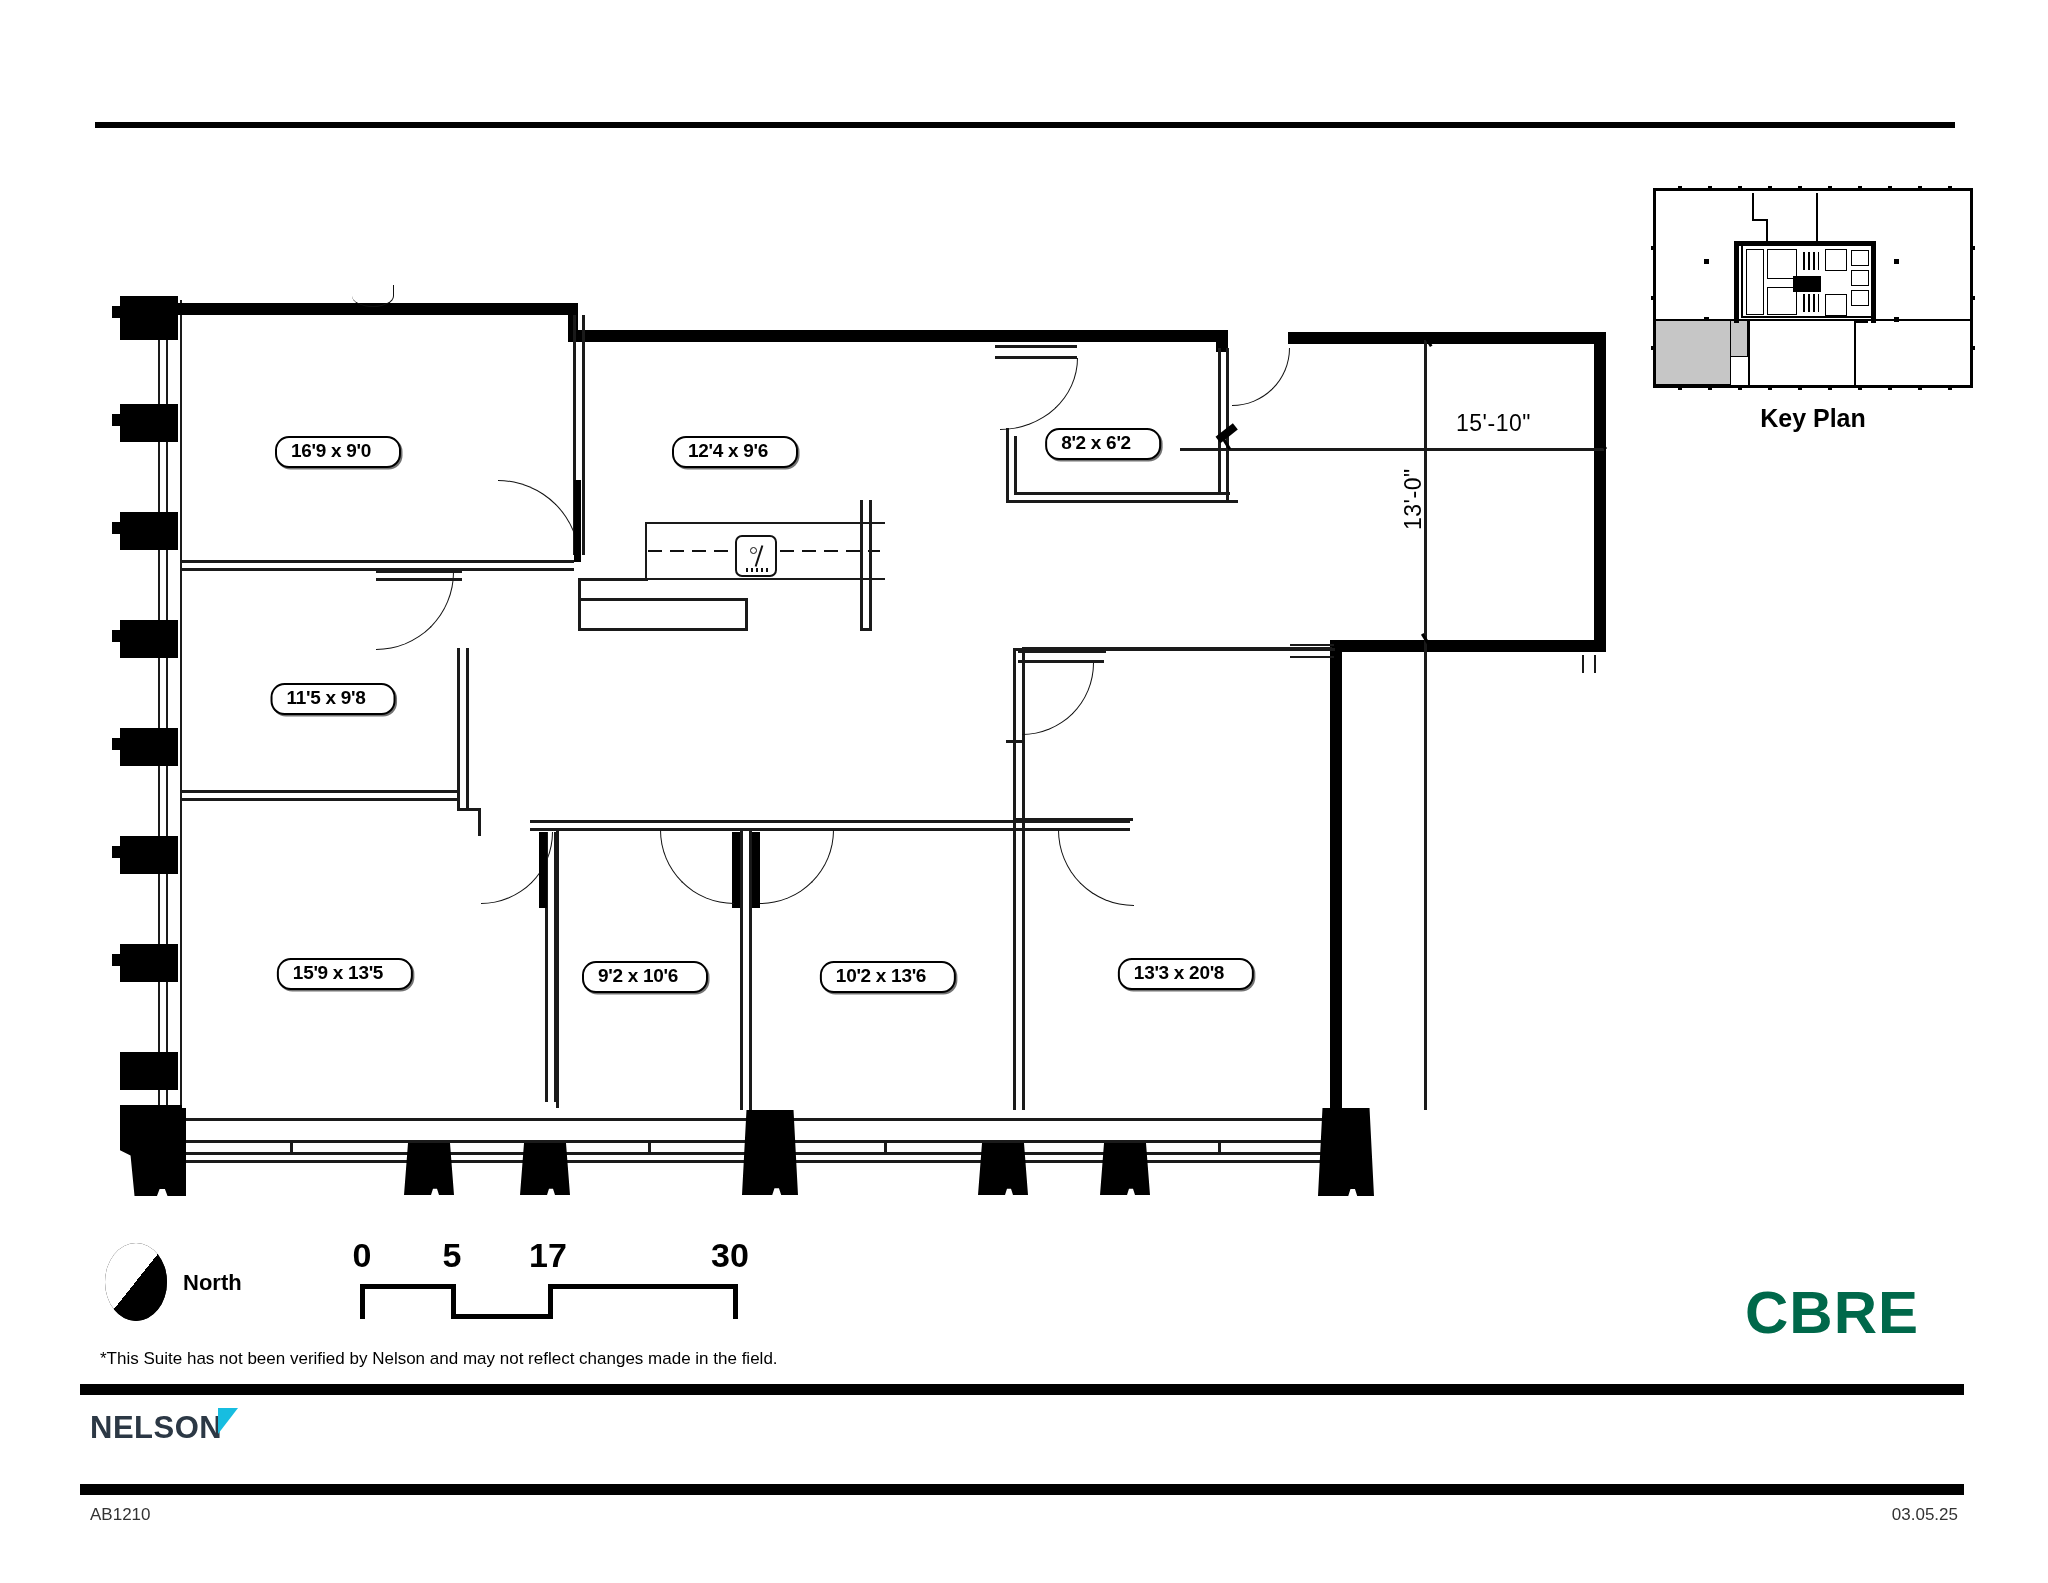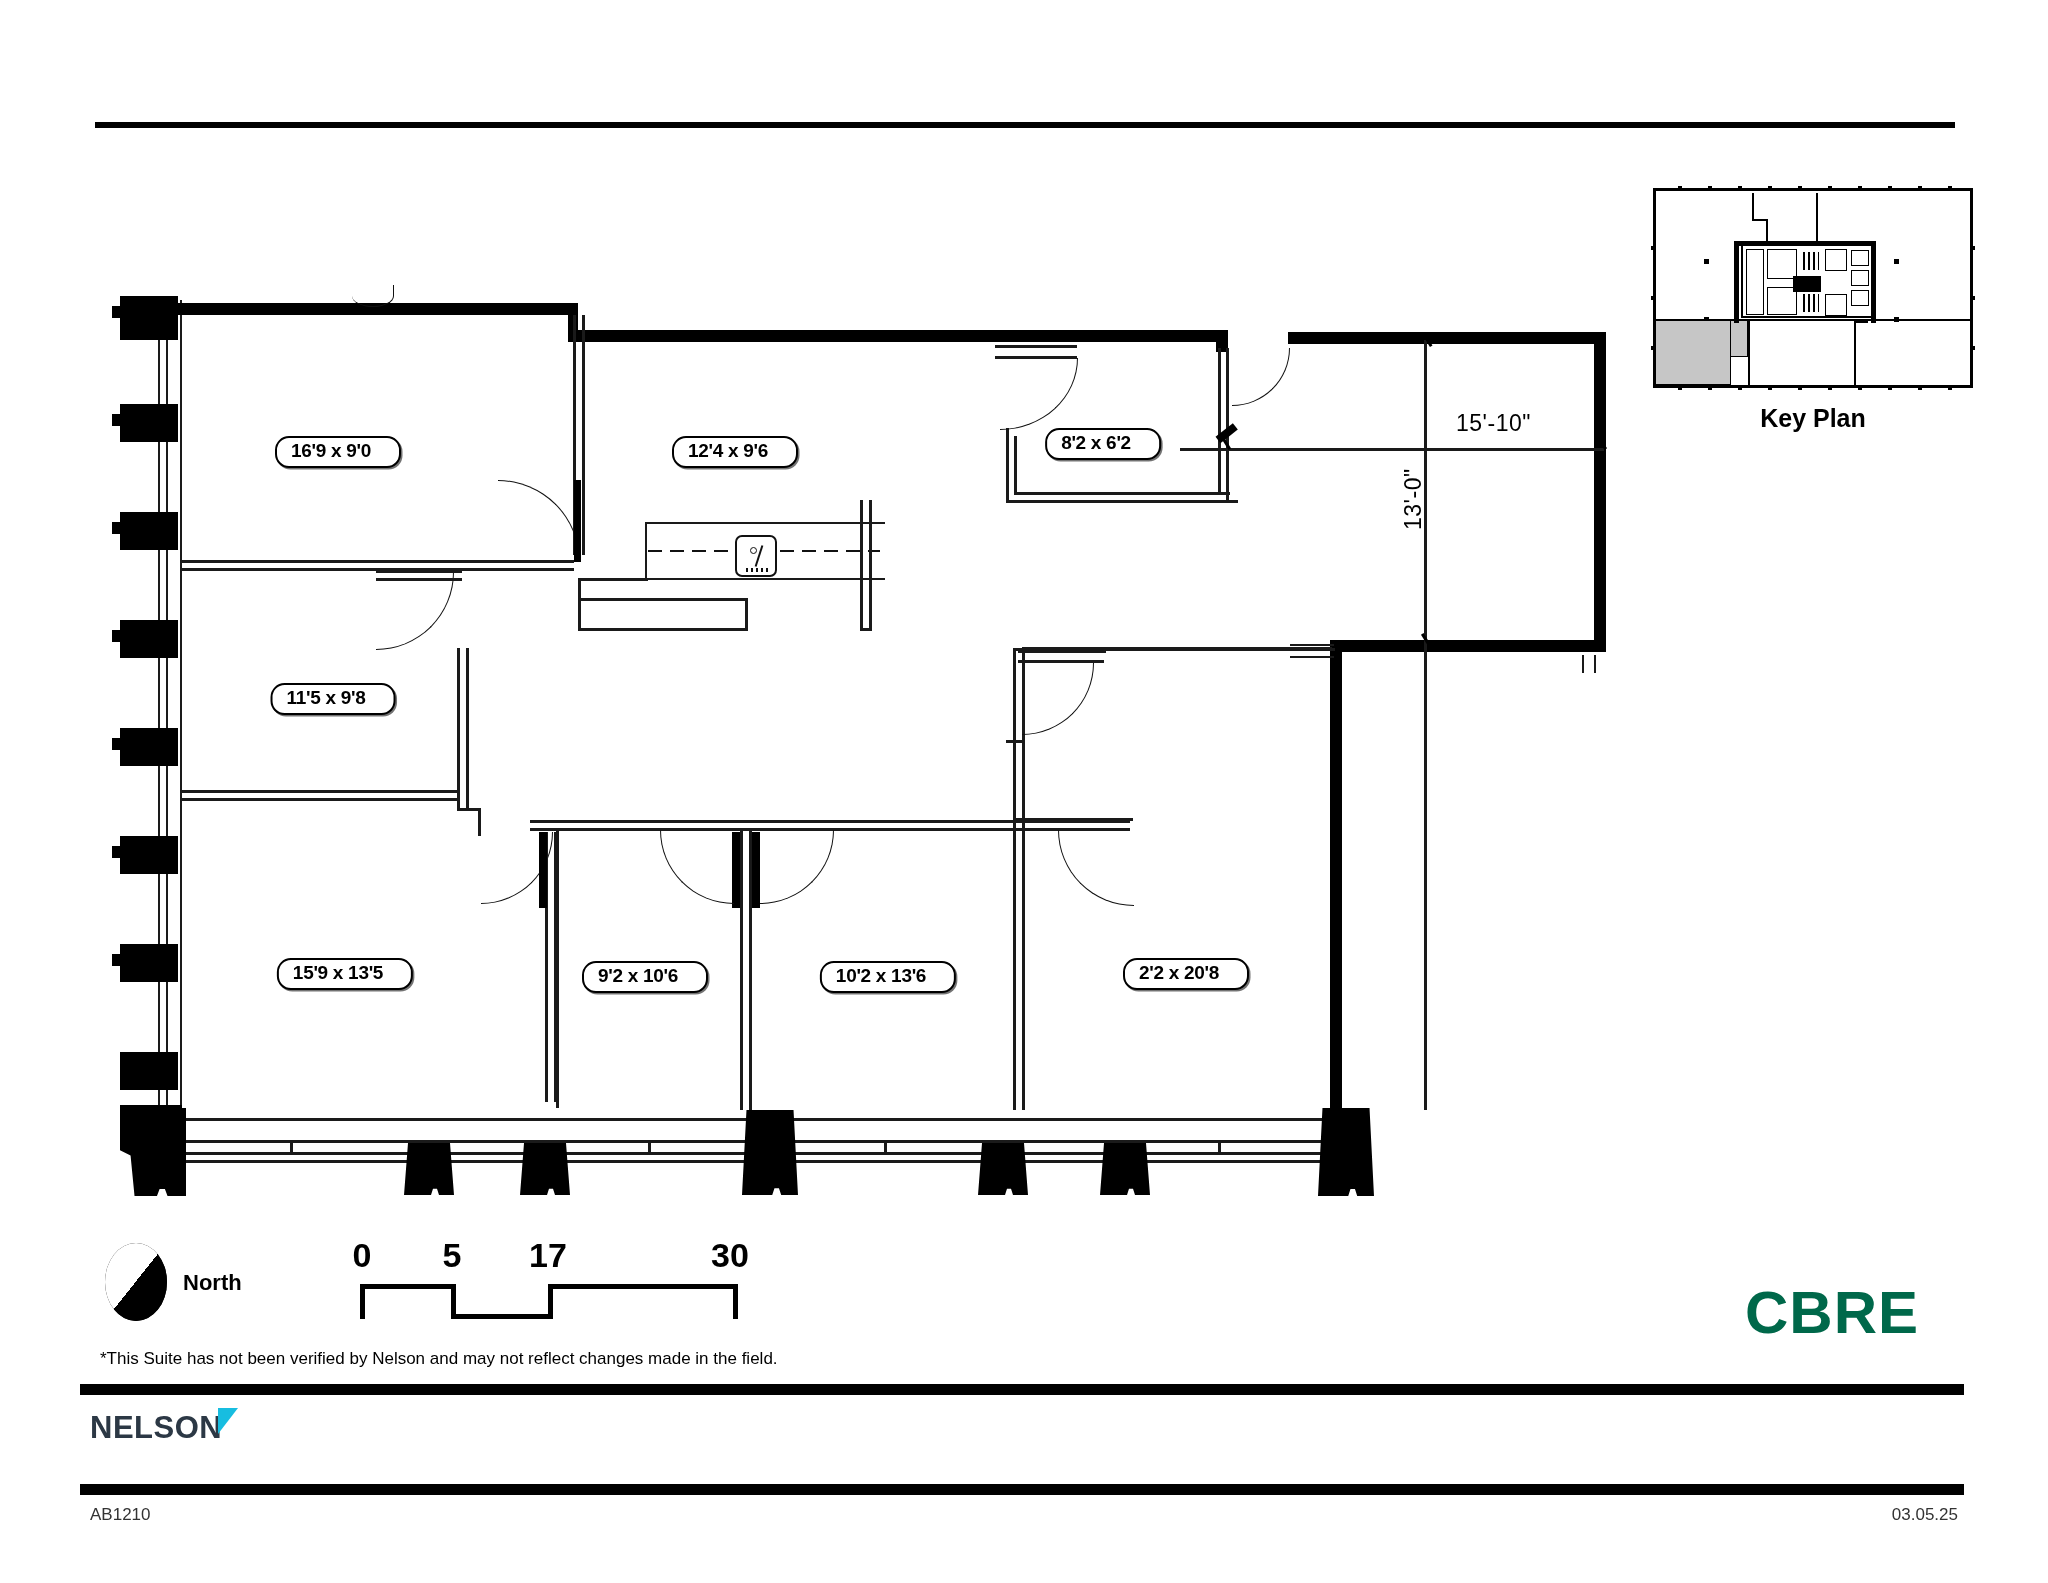--- a/index.html
+++ b/index.html
@@ -505,21 +505,21 @@
 
   </div>
 
   <div class="dim-pill" style="left:338px; top:452px;">16'9 x 9'0</div>
   <div class="dim-pill" style="left:735px; top:452px;">12'4 x 9'6</div>
   <div class="dim-pill" style="left:1103px; top:444px;">8'2 x 6'2</div>
   <div class="dim-pill" style="left:333px; top:699px;">11'5 x 9'8</div>
   <div class="dim-pill" style="left:345px; top:974px;">15'9 x 13'5</div>
   <div class="dim-pill" style="left:645px; top:977px;">9'2 x 10'6</div>
   <div class="dim-pill" style="left:888px; top:977px;">10'2 x 13'6</div>
-  <div class="dim-pill" style="left:1186px; top:974px;">2'2 x 20'8</div>
+  <div class="dim-pill" style="left:1186px; top:974px;">13'3 x 20'8</div>
 
   <div class="dim-text" style="left:1456px; top:410px;">15'-10"</div>
   <div class="dim-text vert" style="left:1400px; top:530px;">13'-0"</div>
 
   <div id="north-wrap">
     <div id="north-ellipse">
       <div class="half"></div>
     </div>
     <div id="north-label">North</div>
   </div>

